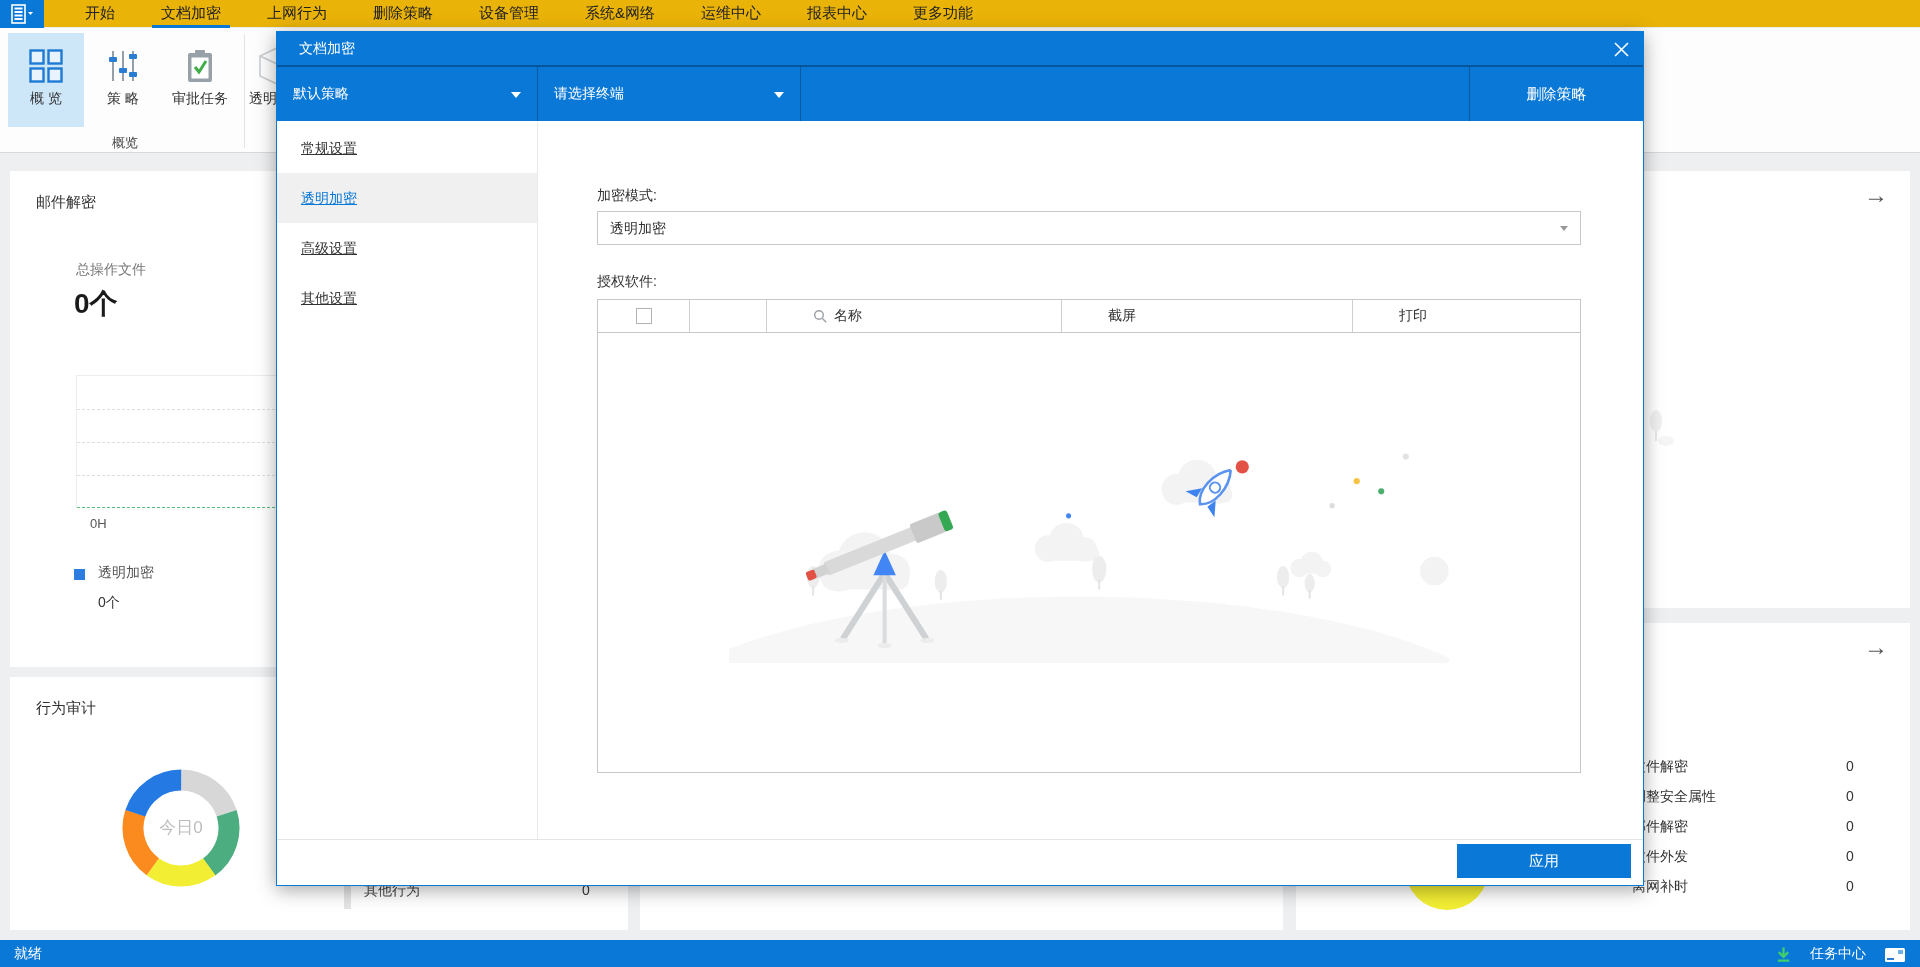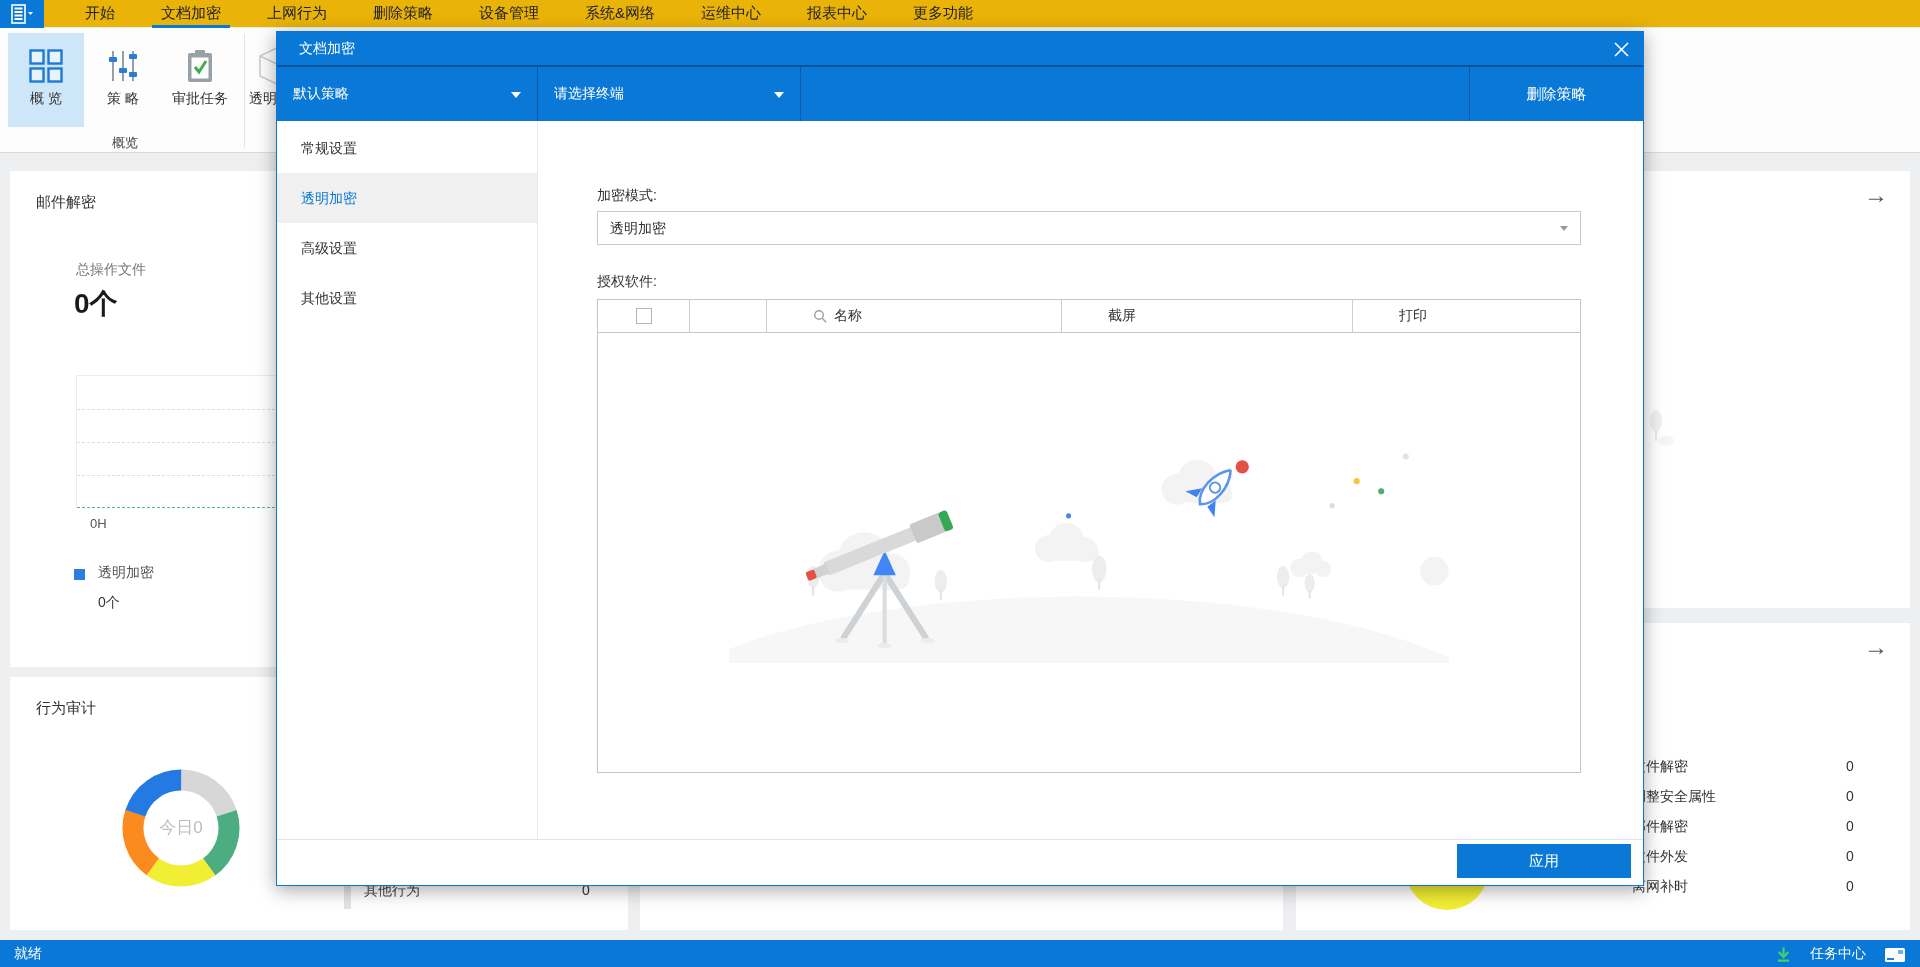--- a/index.html
+++ b/index.html
@@ -68,21 +68,21 @@
   .modal-toolbar { height:56px; background:#0a78d7; border-top:2px solid rgba(0,0,0,0.28); display:flex; }
   .mt-select { display:flex; align-items:center; color:#fff; font-size:14px; padding:8px 16px; position:relative;
                border-right:1px solid rgba(0,0,0,0.25); cursor:pointer; }
   .mt-select .caret { position:absolute; right:16px; top:25px; width:0; height:0;
                       border-left:5px solid transparent; border-right:5px solid transparent; border-top:6px solid #fff; }
   .mt-spacer { flex:1; }
   .mt-delete { width:174px; border-left:1px solid rgba(0,0,0,0.25); display:flex; align-items:center;
                justify-content:center; color:#fff; font-size:15px; cursor:pointer; }
 
   .modal-sidebar { position:absolute; left:0; top:91px; bottom:0; width:261px; background:#fff; border-right:1px solid #e9e9e9; }
-  .side-item { height:50px; line-height:50px; padding-left:24px; font-size:14px; color:#333; cursor:pointer; }
+  .side-item { height:50px; line-height:50px; padding-left:24px; font-size:14px; color:#333; cursor:pointer;text-decoration:underline; }
   .side-item.active { background:#f0f0f0; color:#0a78d7; }
 
   .modal-content { position:absolute; left:262px; top:91px; right:0; bottom:46px; }
   .field-label { position:absolute; left:58px; font-size:14px; color:#333; }
   .mode-select { position:absolute; left:58px; top:88px; width:984px; height:34px; border:1px solid #c9c9c9;
                  line-height:32px; padding-left:12px; font-size:14px; color:#333; cursor:pointer; }
   .mode-select .caret { position:absolute; right:12px; top:14px; width:0; height:0;
                         border-left:4px solid transparent; border-right:4px solid transparent; border-top:5px solid #999; }
   .sw-table { position:absolute; left:58px; top:176px; width:984px; height:474px; border:1px solid #c6c6c6; }
   .sw-head { height:33px; border-bottom:1px solid #c6c6c6; display:flex; align-items:stretch; font-size:14px; color:#333;gap:36px; }

